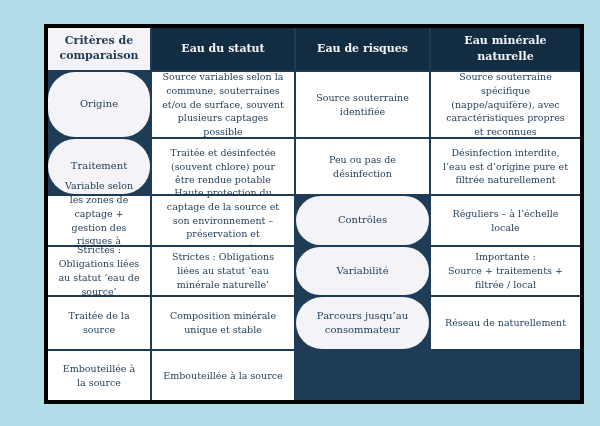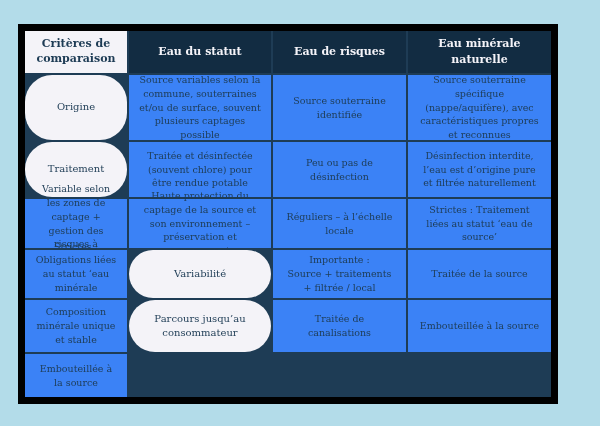--- a/index.html
+++ b/index.html
@@ -10,44 +10,44 @@
     width: 600px;
     height: 426px;
     background: #b3dce9;
     font-family: "DejaVu Serif", serif;
     color: #1e3c55;
     overflow: hidden;
     position: relative;
   }
   .comparison-table {
     position: absolute;
-    left: 18px;
+    left: 44px;
     top: 24px;
     width: 540px;
     height: 380px;
     box-sizing: border-box;
     background: #1e3c55;
-    border: 7px solid #000000;
+    border: 4px solid #000000;
     display: grid;
     grid-template-columns: 102px 142px 133px 1fr;
     grid-template-rows: 42px 65px 55px 49px 48px 52px 1fr;
     gap: 2px;
   }
   .cell {
     display: flex;
     align-items: center;
     justify-content: center;
     text-align: center;
     padding: 3px 10px;
     box-sizing: border-box;
     white-space: pre-line;
     line-height: 1.45;
   }
   .cell-blue {
-    background: #3b82f6;
+    background: #ffffff;
     font-size: 9.5px;
   }
   .cell-white {
     background: #f4f3f8;
     font-size: 10px;
     border-radius: 27px;
   }
   .cell-header-corner {
     background: #f4f3f8;
     font-weight: bold;
@@ -77,27 +77,28 @@
   <div class="cell cell-blue">Source souterraine spécifique (nappe/aquifère), avec caractéristiques propres et reconnues</div>
 
   <div class="cell cell-white">Traitement</div>
   <div class="cell cell-blue">Traitée et désinfectée (souvent chlore) pour être rendue potable</div>
   <div class="cell cell-blue">Peu ou pas de désinfection</div>
   <div class="cell cell-blue">Désinfection interdite, l’eau est d’origine pure et filtrée naturellement</div>
 
   <div class="cell cell-blue">Variable selon les zones de captage + gestion des risques à l’échelle locale</div>
   <div class="cell cell-blue">Haute protection du captage de la source et son environnement – préservation et engagement</div>
 
+  <div class="cell cell-white">Contrôles</div>
   <div class="cell cell-blue">Réguliers – à l’échelle locale</div>
-  <div class="cell cell-blue">Strictes : Traitement liées au statut ‘eau de source’</div>
+  <div class="cell cell-blue">Strictes : Obligations liées au statut ‘eau de source’</div>
   <div class="cell cell-blue">Strictes : Obligations liées au statut ‘eau minérale naturelle’</div>
 
   <div class="cell cell-white">Variabilité</div>
   <div class="cell cell-blue">Importante :
 Source + traitements + filtrée / local</div>
   <div class="cell cell-blue">Traitée de la source</div>
   <div class="cell cell-blue">Composition minérale unique et stable</div>
 
   <div class="cell cell-white">Parcours jusqu’au consommateur</div>
-  <div class="cell cell-blue">Traitée de canalisations</div>
+  <div class="cell cell-blue">Réseau de naturellement</div>
   <div class="cell cell-blue">Embouteillée à la source</div>
   <div class="cell cell-blue">Embouteillée à la source</div>
 </div>
 
 </body></html>

